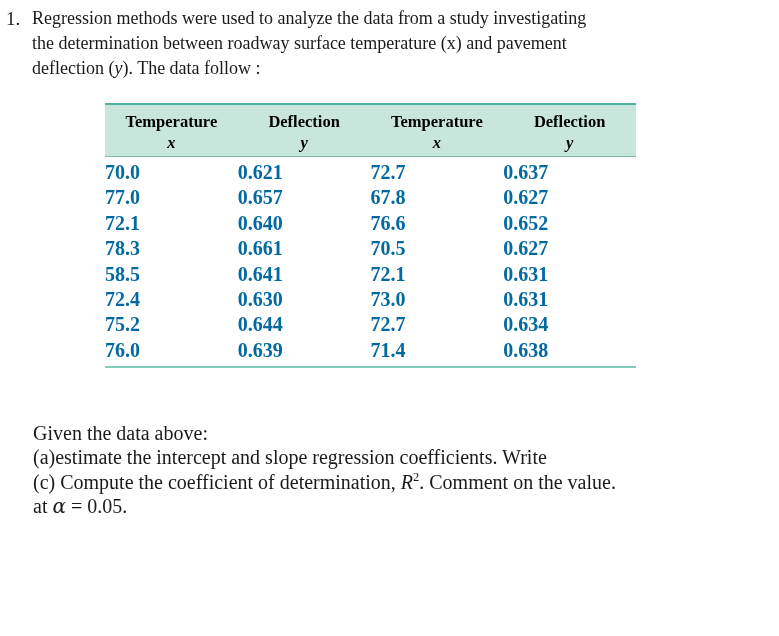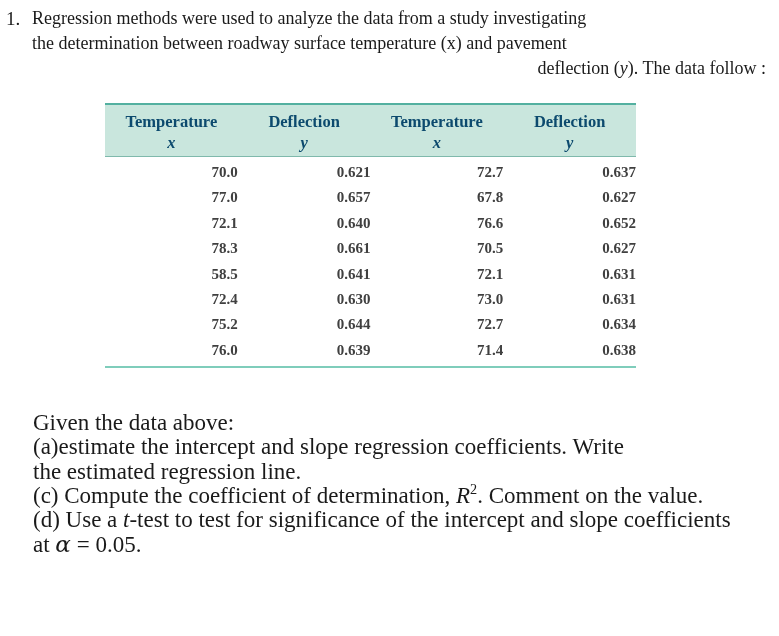--- a/index.html
+++ b/index.html
@@ -35,21 +35,21 @@
   }
   .stem-body {
     flex: 1 1 auto;
     font-size: 18px;
     line-height: 25px;
     text-align: justify;
     text-justify: inter-word;
     padding-right: 9px;
   }
   .stem-body .last-line {
-    text-align: right;
+    text-align: left;
   }
   .var {
     font-style: italic;
   }
 
   
   .data-table-wrap {
     position: absolute;
     top: 103px;
     left: 105px;
@@ -59,21 +59,21 @@
     border-collapse: collapse;
     width: 100%;
     table-layout: fixed;
   }
   table.data-table thead tr.head-row {
     background: #c9e6dd;
   }
   table.data-table thead th {
     font-weight: bold;
     font-size: 16.5px;
-    color: #0c4a6e;
+    color: #000000;
     text-align: center;
     padding: 0;
     border: 0;
   }
   .th-name {
     display: block;
     padding: 7px 0 1px 0;
     line-height: 20px;
   }
   .th-var {
@@ -82,47 +82,47 @@
     font-weight: bold;
     font-size: 16.5px;
     line-height: 19px;
     padding-bottom: 4px;
   }
   table.data-table thead tr.head-row th {
     border-top: 2px solid #53b0a0;
     border-bottom: 1.5px solid #7fb9ac;
   }
   table.data-table tbody td {
-    text-align: right;
-    font-size: 15px;
+    text-align: left;
+    font-size: 20px;
     font-weight: bold;
-    color: #404040;
+    color: #0369a1;
     line-height: 25.4px;
     height: 25.4px;
     padding: 0;
     border: 0;
     font-family: "Liberation Serif", "DejaVu Serif", serif;
   }
   table.data-table tbody tr:first-child td {
     padding-top: 3px;
   }
   .table-bottom-rule {
     height: 2px;
     background: #7fcdbb;
     width: 531px;
     margin-top: 3px;
   }
 
   
   .tasks {
     position: absolute;
-    top: 411px;
+    top: 421px;
     left: 33px;
     width: 740px;
-    font-size: 23px;
+    font-size: 20px;
     line-height: 24.3px;
   }
   .tasks .task-line {
     white-space: nowrap;
   }
   sup.sup2 {
     font-size: 0.62em;
     vertical-align: super;
     line-height: 0;
     font-style: normal;
@@ -216,17 +216,15 @@
         <td>0.638</td>
       </tr>
     </tbody>
   </table>
   <div class="table-bottom-rule"></div>
 </div>
 
 <div class="tasks">
   <div class="task-line">Given the data above:</div>
   <div class="task-line">(a)estimate the intercept and slope  regression coefficients. Write</div>
-  <div class="task-line">the estimated regression line.</div>
   <div class="task-line"><span>(c) Compute the coefficient of determination, </span><span class="var">R</span><sup class="sup2">2</sup><span>. Comment on the value.</span></div>
-  <div class="task-line"><span>(d) Use a </span><span class="var">t</span><span>-test to test for significance of the intercept and slope coefficients</span></div>
   <div class="task-line"><span>at </span><span class="alpha">α</span><span> = 0.05.</span></div>
 </div>
 
 </body></html>

